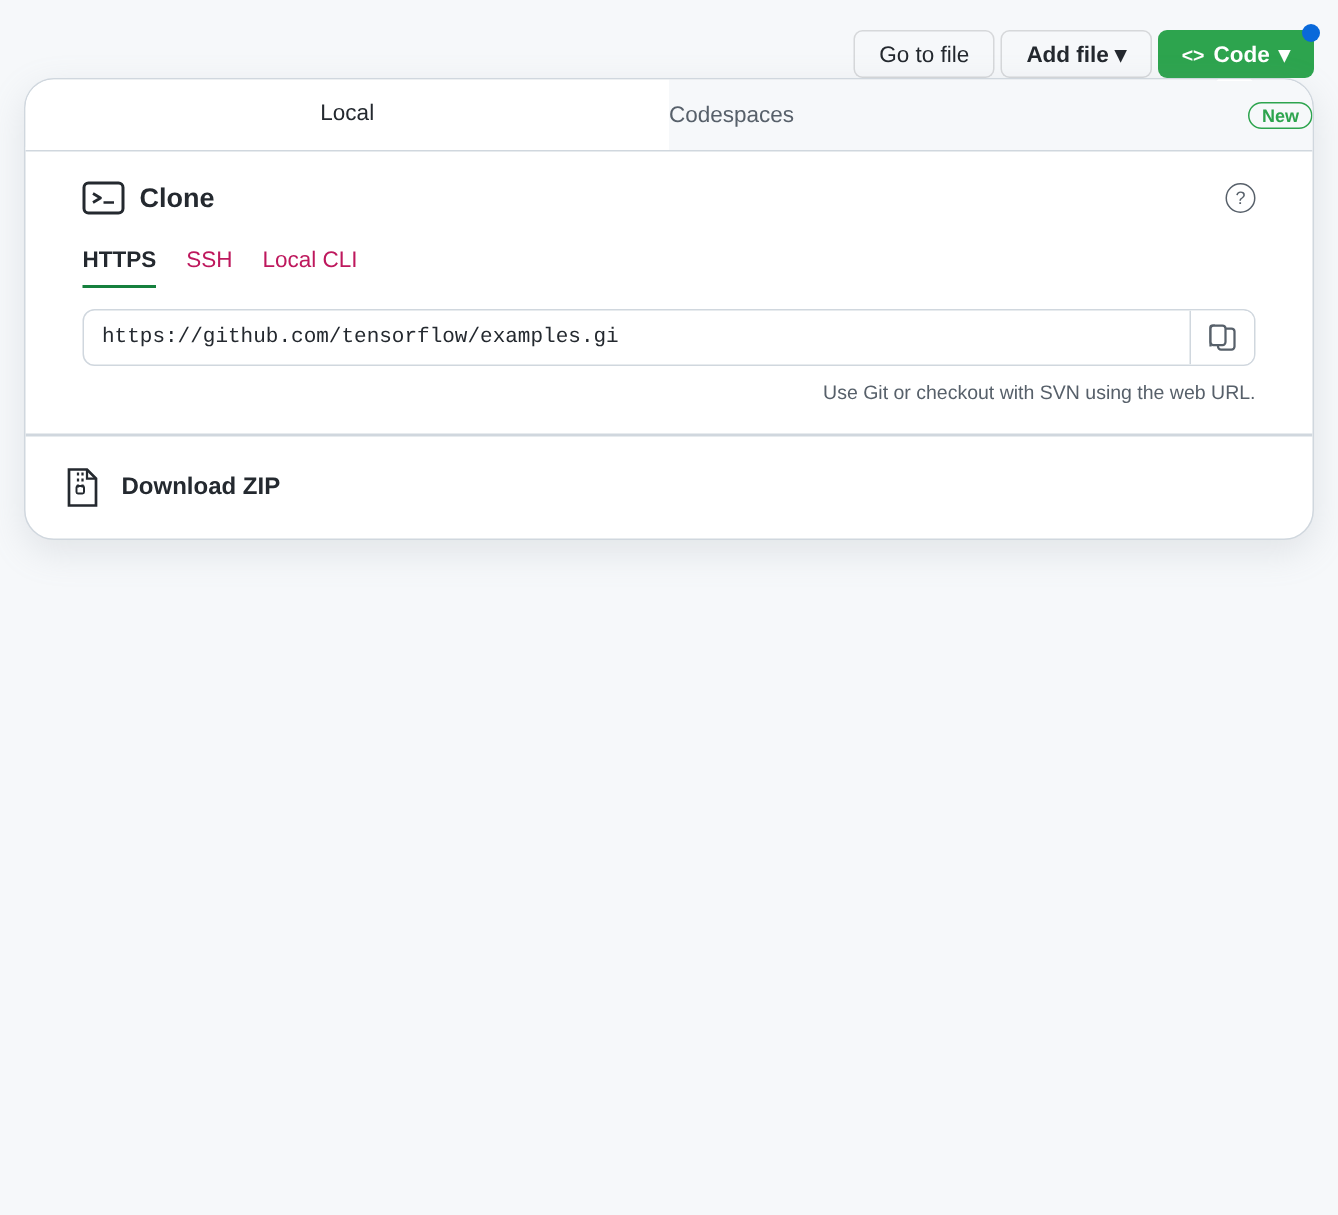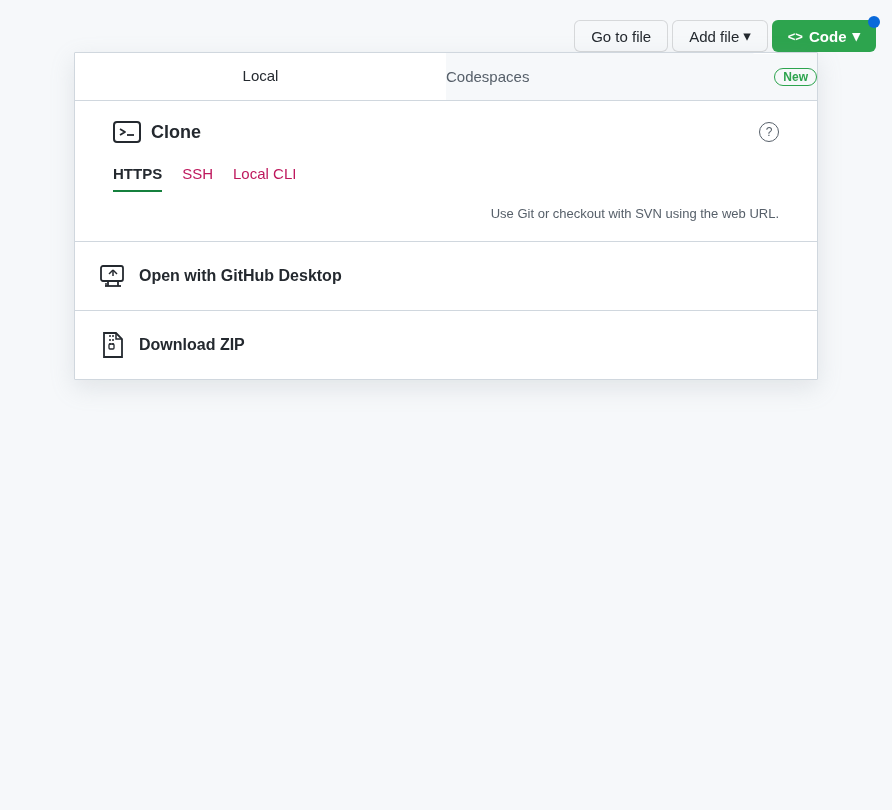--- a/index.html
+++ b/index.html
@@ -38,21 +38,21 @@
       color: #24292f;
       cursor: pointer;
     }
 
     .btn-add-file {
       background: #f6f8fa;
       border: 1px solid rgba(31,35,40,0.15);
       border-radius: 6px;
       padding: 6px 16px;
       font-size: 15px;
-      font-weight: 400;
+      font-weight: 700;
       color: #24292f;
       cursor: pointer;
       display: flex;
       align-items: center;
       gap: 4px;
     }
 
     .btn-code {
       background: #2da44e;
       border: none;
@@ -72,24 +72,24 @@
       width: 12px;
       height: 12px;
       background: #0969da;
       border-radius: 50%;
       position: absolute;
       top: -4px;
       right: -4px;
     }
 
     .dropdown-popup {
-      width: 744px;
+      width: 860px;
       background: #fff;
       border: 1px solid #d0d7de;
-      border-radius: 1px;
+      border-radius: 20px;
       box-shadow: 0 8px 24px rgba(140,149,159,0.2);
       overflow: hidden;
       position: relative;
     }
 
     
     .caret-up {
       width: 0;
       height: 0;
       border-left: 12px solid transparent;
@@ -331,41 +331,36 @@
         <span>HTTPS</span>
       </div>
       <div class="protocol-tab">
         <span>SSH</span>
       </div>
       <div class="protocol-tab">
         <span>Local CLI</span>
       </div>
     </div>
 
+    <div class="url-row">
+      <div class="url-text">https://github.com/tensorflow/examples.gi</div>
+      <button class="copy-btn">
+        <svg class="copy-icon" width="18" height="20" viewBox="0 0 18 20" fill="none" xmlns="http://www.w3.org/2000/svg">
+          <rect x="6" y="4" width="11" height="14" rx="2" stroke="#57606a" stroke-width="1.5" fill="none"></rect>
+          <path d="M4 2H2C1.45 2 1 2.45 1 3v13" stroke="#57606a" stroke-width="1.5" fill="none"></path>
+          <rect x="1" y="2" width="10" height="13" rx="2" stroke="#57606a" stroke-width="1.5" fill="white"></rect>
+        </svg>
+      </button>
+    </div>
 
     <p class="url-hint">Use Git or checkout with SVN using the web URL.</p>
   </div>
 
   <hr class="divider">
 
-  <div class="action-row">
-    <div class="desktop-icon">
-      <svg width="28" height="28" viewBox="0 0 28 28" fill="none" xmlns="http://www.w3.org/2000/svg">
-        <rect x="2" y="4" width="22" height="15" rx="2" stroke="#24292f" stroke-width="1.8" fill="none"></rect>
-        <line x1="9" y1="19" x2="9" y2="24" stroke="#24292f" stroke-width="1.8"></line>
-        <line x1="19" y1="19" x2="19" y2="24" stroke="#24292f" stroke-width="1.8"></line>
-        <line x1="6" y1="24" x2="22" y2="24" stroke="#24292f" stroke-width="1.8"></line>
-        <path d="M7 21 L7 24" stroke="#24292f" stroke-width="1.5"></path>
-        <line x1="14" y1="8" x2="10" y2="12" stroke="#24292f" stroke-width="1.5"></line>
-        <line x1="14" y1="8" x2="18" y2="12" stroke="#24292f" stroke-width="1.5"></line>
-        <line x1="14" y1="8" x2="14" y2="14" stroke="#24292f" stroke-width="1.5"></line>
-      </svg>
-    </div>
-    <span class="action-label">Open with GitHub Desktop</span>
-  </div>
 
   <hr class="divider">
 
   <div class="action-row">
     <div class="zip-icon">
       <svg width="26" height="28" viewBox="0 0 26 28" fill="none" xmlns="http://www.w3.org/2000/svg">
         <path d="M4 2 H16 L22 8 V26 H4 Z" stroke="#24292f" stroke-width="1.8" fill="none"></path>
         <path d="M16 2 V8 H22" stroke="#24292f" stroke-width="1.5" fill="none"></path>
         <line x1="10" y1="4" x2="10" y2="8" stroke="#24292f" stroke-width="1.5" stroke-dasharray="2,2"></line>
         <line x1="13" y1="4" x2="13" y2="8" stroke="#24292f" stroke-width="1.5" stroke-dasharray="2,2"></line>

